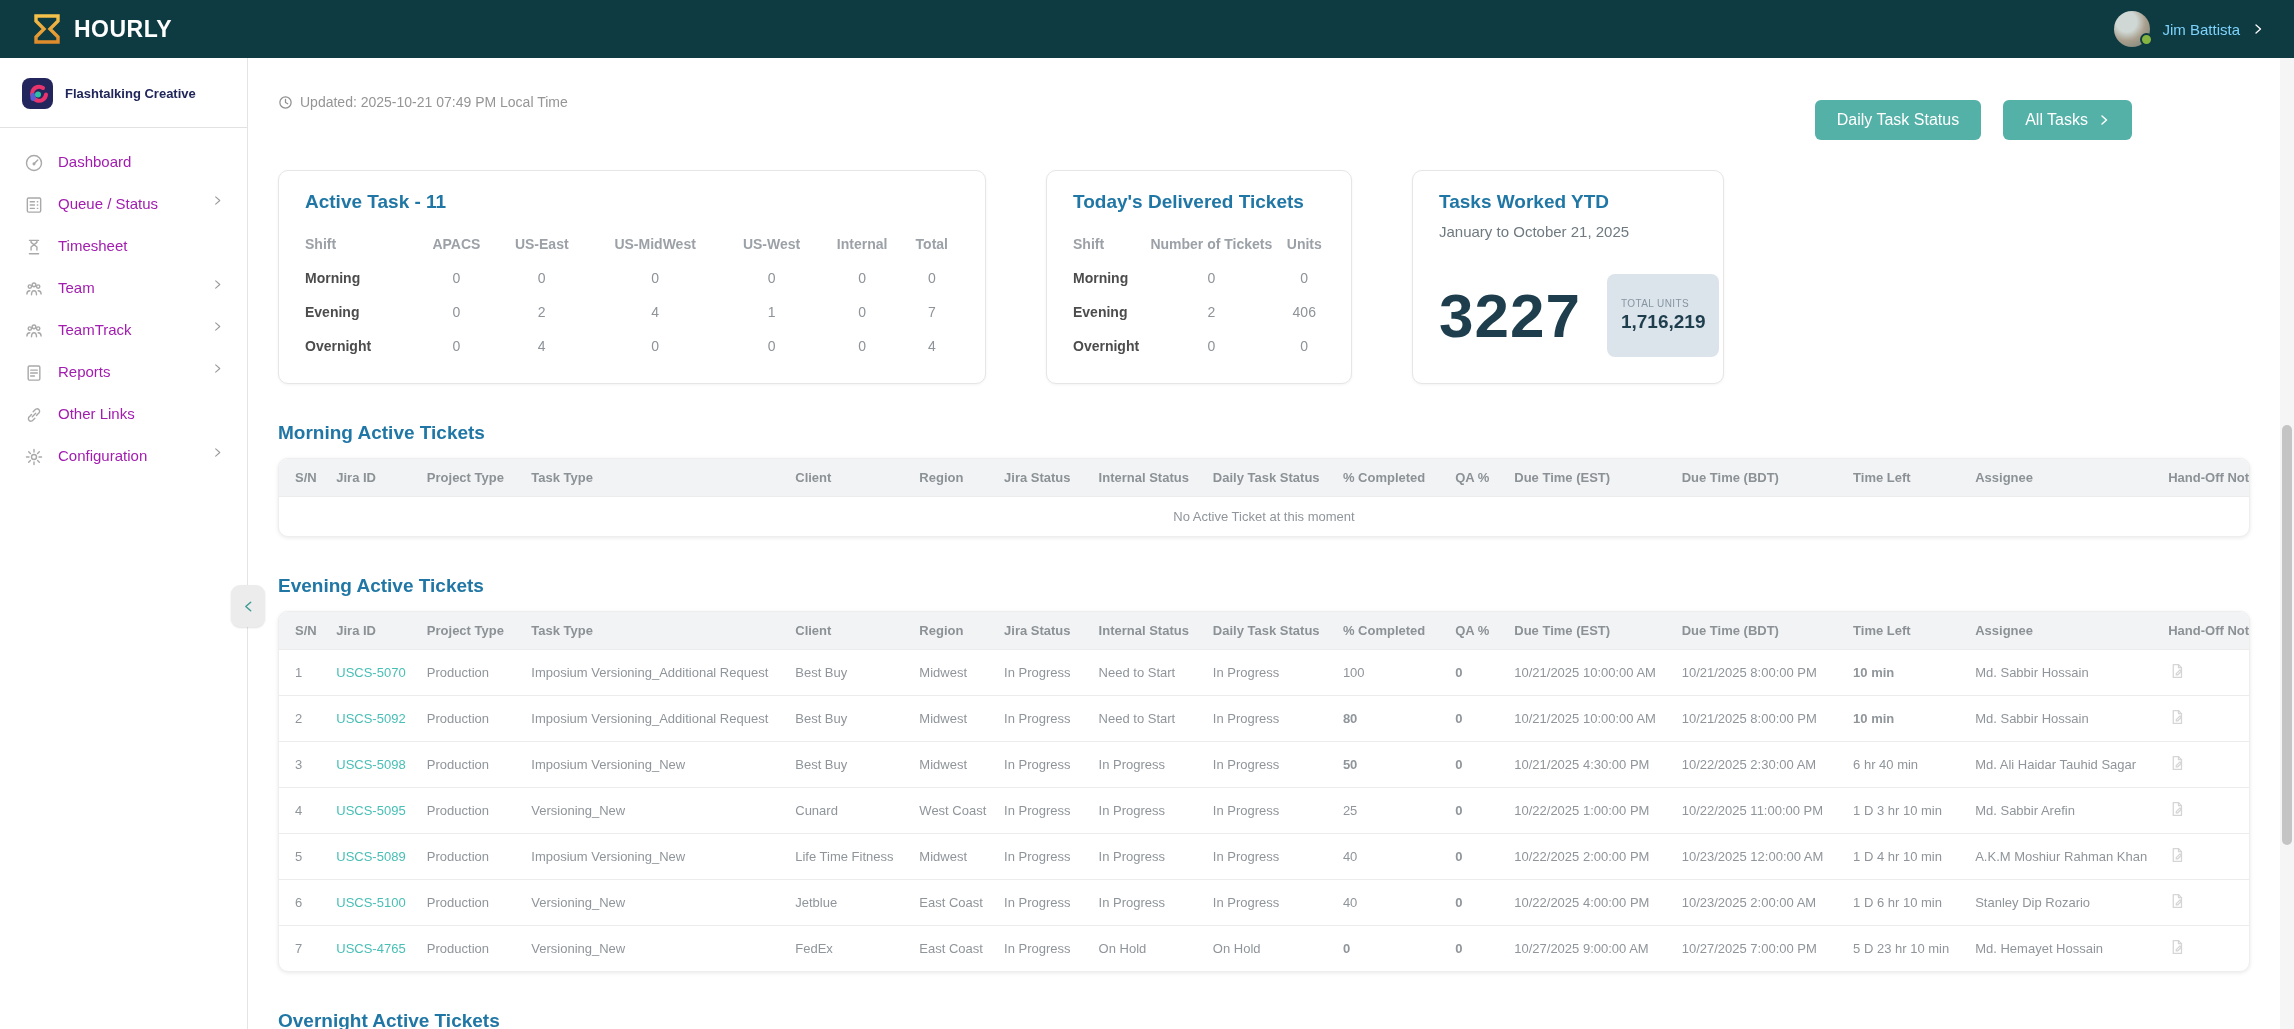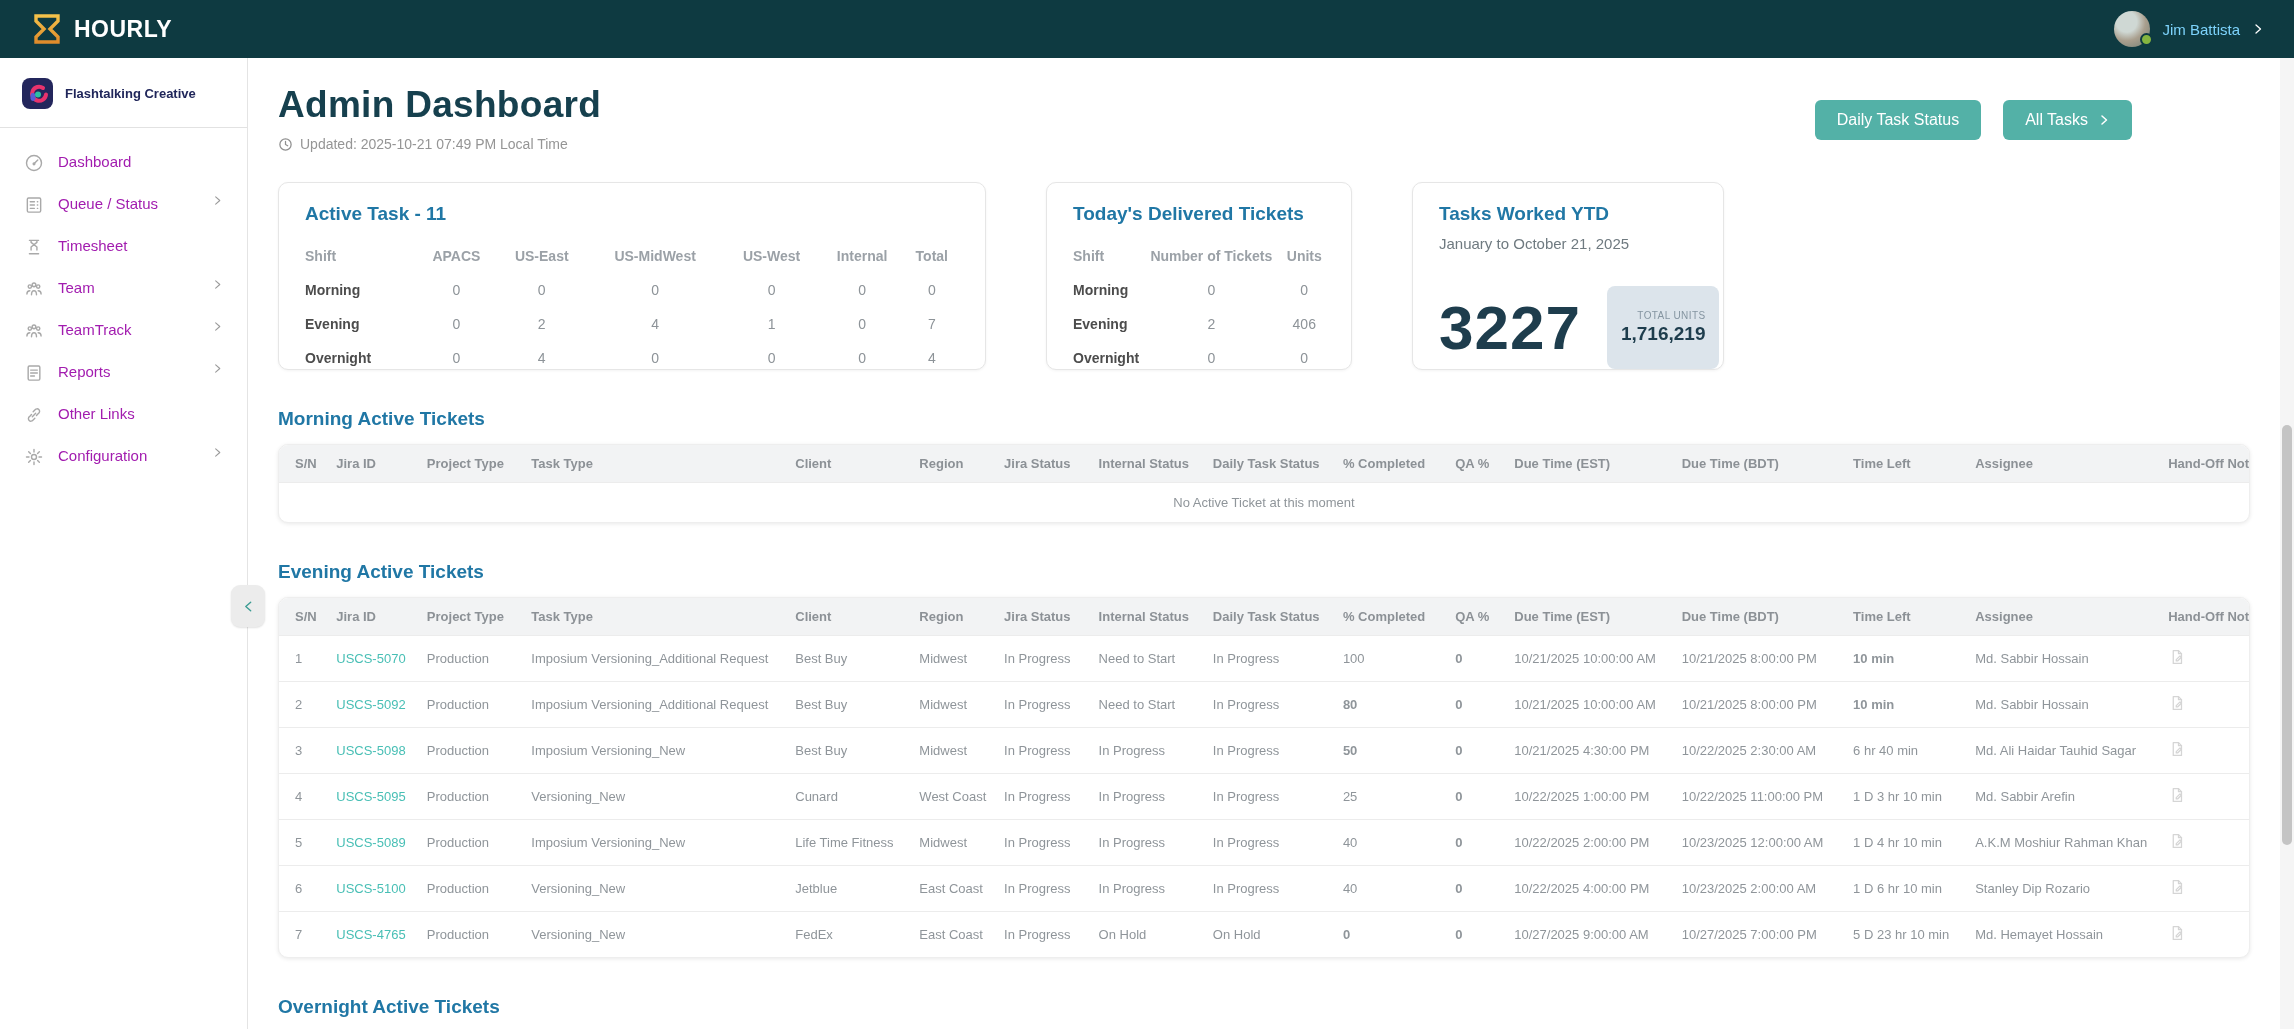--- a/index.html
+++ b/index.html
@@ -42,35 +42,35 @@
   .updated svg { width:15px; height:15px; color:#8f8f8f; }
   .top-buttons { display:flex; gap:22px; margin-top:16px; margin-right:118px; }
   .btn { background:#53b1a7; color:#fff; border:none; border-radius:6px; font-size:16px;
     padding:11px 22px; cursor:pointer; display:flex; align-items:center; gap:10px;
     font-family:inherit; }
   .btn svg { width:12px; height:12px; }
 
   
   .cards-row { display:flex; gap:60px; margin-top:30px; }
   .card { background:#fff; border:1px solid #e6e6e6; border-radius:10px;
-    box-shadow:0 1px 3px rgba(0,0,0,.05); padding:20px 26px; height:188px; }
+    box-shadow:0 1px 3px rgba(0,0,0,.05); padding:20px 26px; height:214px; }
   .card-title { font-size:19px; font-weight:bold; color:#2077a5; }
   .card-active { width:708px; }
   .card-delivered { width:306px; }
   .card-ytd { width:312px; }
   table.mini { width:100%; border-collapse:collapse; margin-top:14px; }
   table.mini th, table.mini td { font-size:14px; padding:9px 0; text-align:center; }
   table.mini thead th { color:#9ba1a7; font-weight:bold; }
   table.mini tbody th { color:#4c4c4c; font-weight:bold; text-align:left; }
   table.mini td { color:#8d9398; }
   table.mini .first { text-align:left; width:17%; }
   .ytd-range { margin-top:10px; color:#6f7a80; font-size:15px; }
   .ytd-bottom { display:flex; align-items:center; gap:26px; margin-top:34px; }
   .ytd-count { font-size:62px; font-weight:800; color:#1e3d4d; letter-spacing:1px; }
-  .units-pill { background:#dce4eb; border-radius:8px; padding:24px 14px; text-align:right; }
+  .units-pill { background:#dce4eb; border-radius:8px; padding:24px 14px; text-align:left; }
   .units-label { font-size:10px; color:#8595a1; letter-spacing:.4px; }
   .units-value { font-size:19px; font-weight:bold; color:#1e3d4d; margin-top:2px; }
 
   
   .section-heading { font-size:19px; font-weight:bold; color:#2077a5; margin-top:38px; }
   .tickets-wrap { margin-top:14px; background:#fff; border-radius:10px; overflow:hidden;
     box-shadow:0 1px 4px rgba(0,0,0,.09); border:1px solid #eee; }
   table.tickets { width:100%; border-collapse:collapse; table-layout:fixed; }
   table.tickets thead th { background:#f2f3f4; color:#8c9196; font-size:13px; font-weight:bold;
     text-align:left; padding:11px 8px; white-space:nowrap; overflow:hidden; }
@@ -237,21 +237,20 @@
             </svg>
           </span>
         </div>
       </div>
   </div>
 
   <div class="main">
 
     <div class="title-row">
       <div>
-        <div class="page-title">Admin Dashboard</div>
         <div class="updated">
           <svg viewBox="0 0 24 24">
             <circle cx="12" cy="12" r="9" fill="none" stroke="currentColor" stroke-width="2"></circle>
             <path d="M12 7v5l3.5 2" fill="none" stroke="currentColor" stroke-width="2" stroke-linecap="round"></path>
           </svg>
           <span>Updated: 2025-10-21 07:49 PM Local Time</span>
         </div>
       </div>
       <div class="top-buttons">
         <button class="btn">

